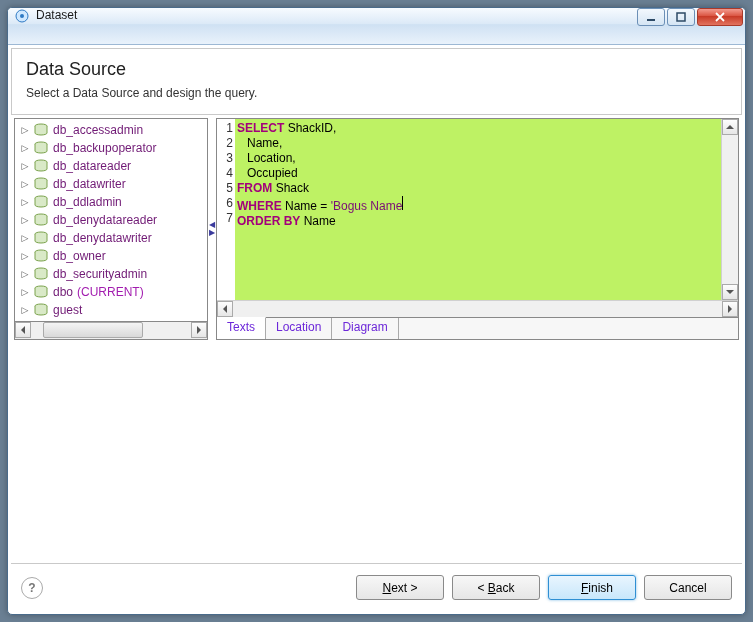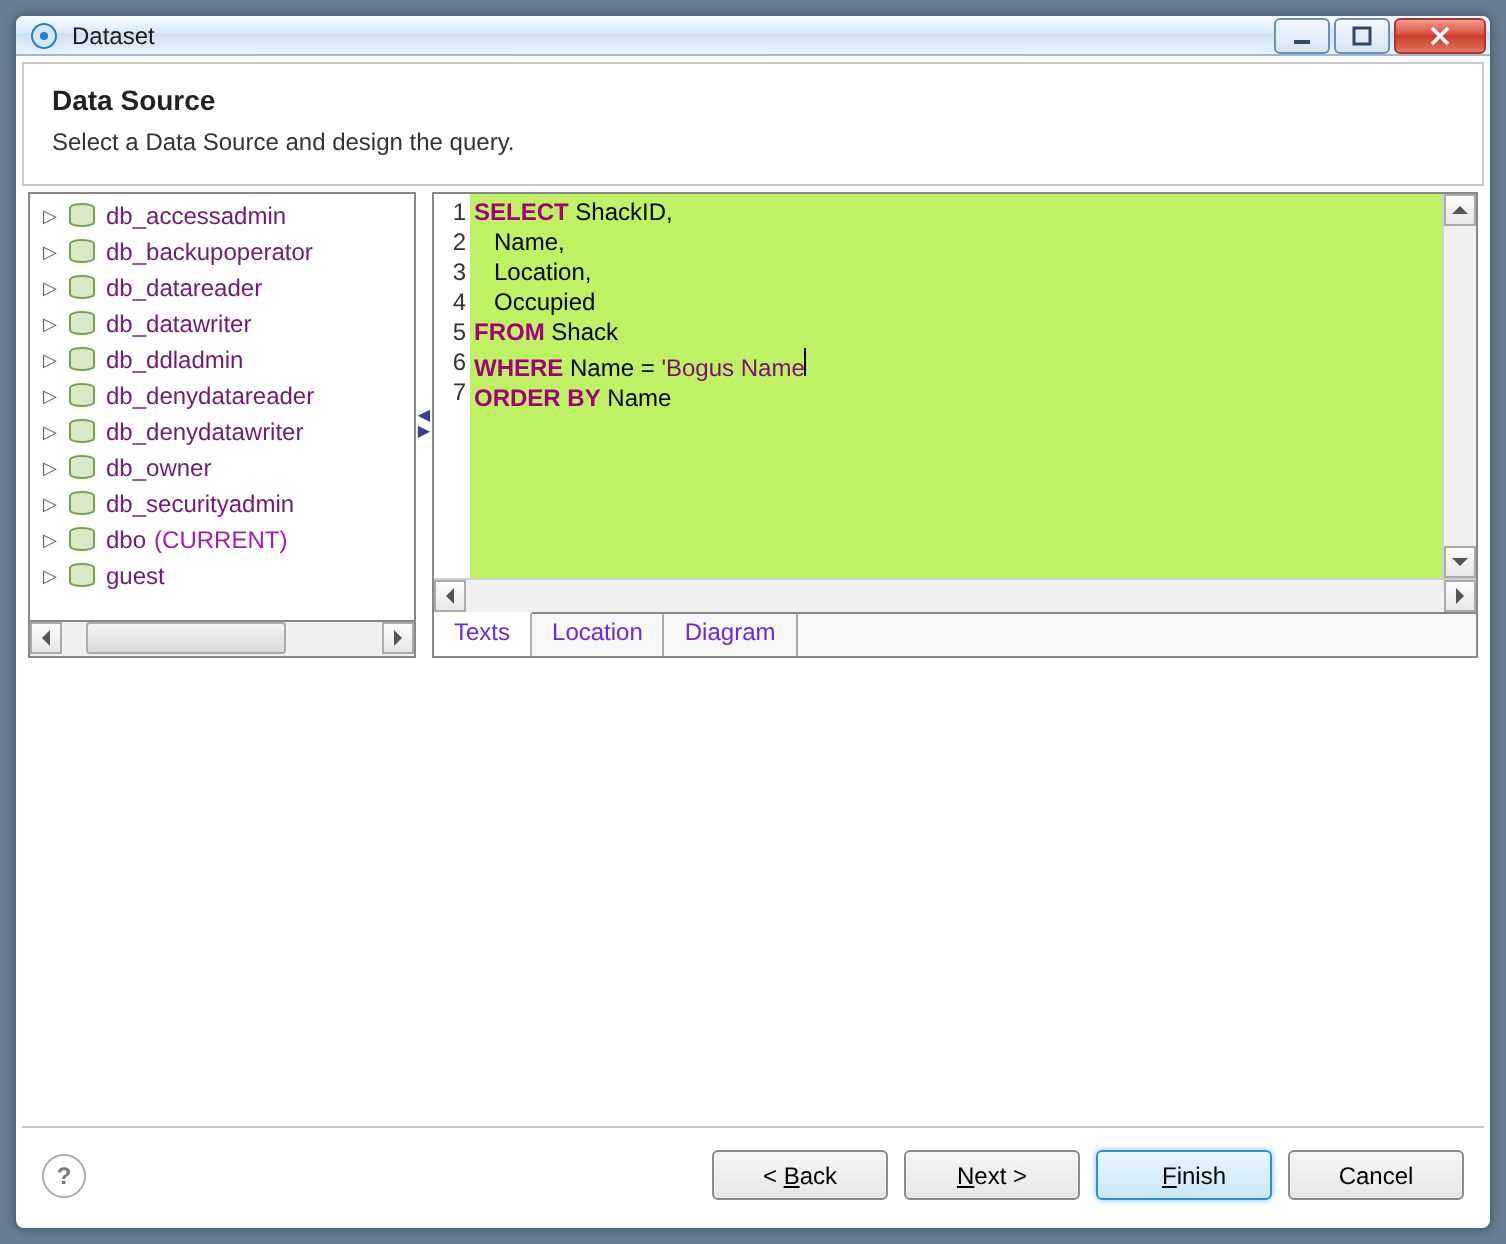--- a/index.html
+++ b/index.html
@@ -1,30 +1,30 @@
 <!DOCTYPE html>
 <html><head>
 <meta charset="utf-8">
 <style>
 * { box-sizing: border-box; margin: 0; padding: 0; font-family: "Segoe UI", Tahoma, sans-serif; font-size: 12px; }
 html, body { width: 753px; height: 622px; overflow: hidden; }
 body { background: #6a7f93; padding: 7px; }
 
 .window { width: 739px; height: 608px; background: #fff; border: 1px solid #4a6b8a; border-radius: 5px; overflow: hidden; display: flex; flex-direction: column; box-shadow: 0 0 6px rgba(0,0,0,.3); }
 
-.titlebar { height: 20px; background: linear-gradient(#f7fbff,#dbe9f7 45%,#cfe1f3 46%,#e9f2fb); display: flex; align-items: center; padding: 0 2px 0 6px; border-bottom: 1px solid #9db8d4; }
+.titlebar { height: 37px; background: linear-gradient(#f7fbff,#dbe9f7 45%,#cfe1f3 46%,#e9f2fb); display: flex; align-items: flex-start; padding: 0 2px 0 6px; border-bottom: 1px solid #9db8d4; }
 .titlebar .app-icon { width: 16px; height: 16px; margin-right: 6px; display: inline-flex; }
 .titlebar .title { flex: 1; color: #1a1a1a; }
 .win-btns { display: flex; gap: 0; }
 .win-btn { width: 28px; height: 18px; border: 1px solid #6b8fb6; border-radius: 3px; margin-left: 2px; background: linear-gradient(#f3f8fd,#d5e5f4); display: flex; align-items: center; justify-content: center; cursor: default; }
 .win-btn.close { width: 46px; background: linear-gradient(#f39a8e,#d9523f 45%,#c83a27 46%,#e2735f); border-color: #a83a2a; }
 .win-btn svg { width: 10px; height: 10px; }
 
 .header { border: 1px solid #c9c9c9; margin: 3px; padding: 10px 14px 14px; background: #fff; }
-.header h1 { font-size: 14px; font-weight: bold; color: #222; margin-bottom: 6px; }
+.header h1 { font-size: 18px; font-weight: normal; color: #222; margin-bottom: 6px; }
 .header p { color: #333; font-size: 12px; }
 
 .adapter-row { display: flex; align-items: center; gap: 6px; padding: 4px 6px; }
 .adapter-row label { color: #222; }
 .combo { flex: 1; height: 22px; border: 1px solid #8a8a8a; border-radius: 2px; background: linear-gradient(#f7f7f7,#ededed); display: flex; align-items: center; padding: 0 4px 0 6px; position: relative; cursor: default; }
 .combo .arrow { position: absolute; right: 2px; top: 2px; width: 16px; height: 16px; display: flex; align-items: center; justify-content: center; border-left: 1px solid #bbb; }
 .btn { height: 23px; padding: 0 10px; border: 1px solid #8a8a8a; border-radius: 3px; background: linear-gradient(#f7f7f7,#e6e6e6); cursor: default; font-size: 12px; }
 
 .middle { flex: 1; display: flex; padding: 0 6px 2px; gap: 0; min-height: 0; }
 
@@ -291,19 +291,19 @@
         <div class="tab">Location</div>
         <div class="tab">Diagram</div>
       </div>
     </div>
   </div>
 
   <div style="flex:1"></div>
 
   <div class="footer">
     <div class="help-icon">?</div>
+    <button class="btn"><u>N</u><span>ext &gt;</span></button>
     <button class="btn"><span>&lt; </span><u>B</u><span>ack</span></button>
-    <button class="btn"><u>N</u><span>ext &gt;</span></button>
     <button class="btn primary"><u>F</u><span>inish</span></button>
     <button class="btn">Cancel</button>
   </div>
 
 </div>
 
 </body></html>

